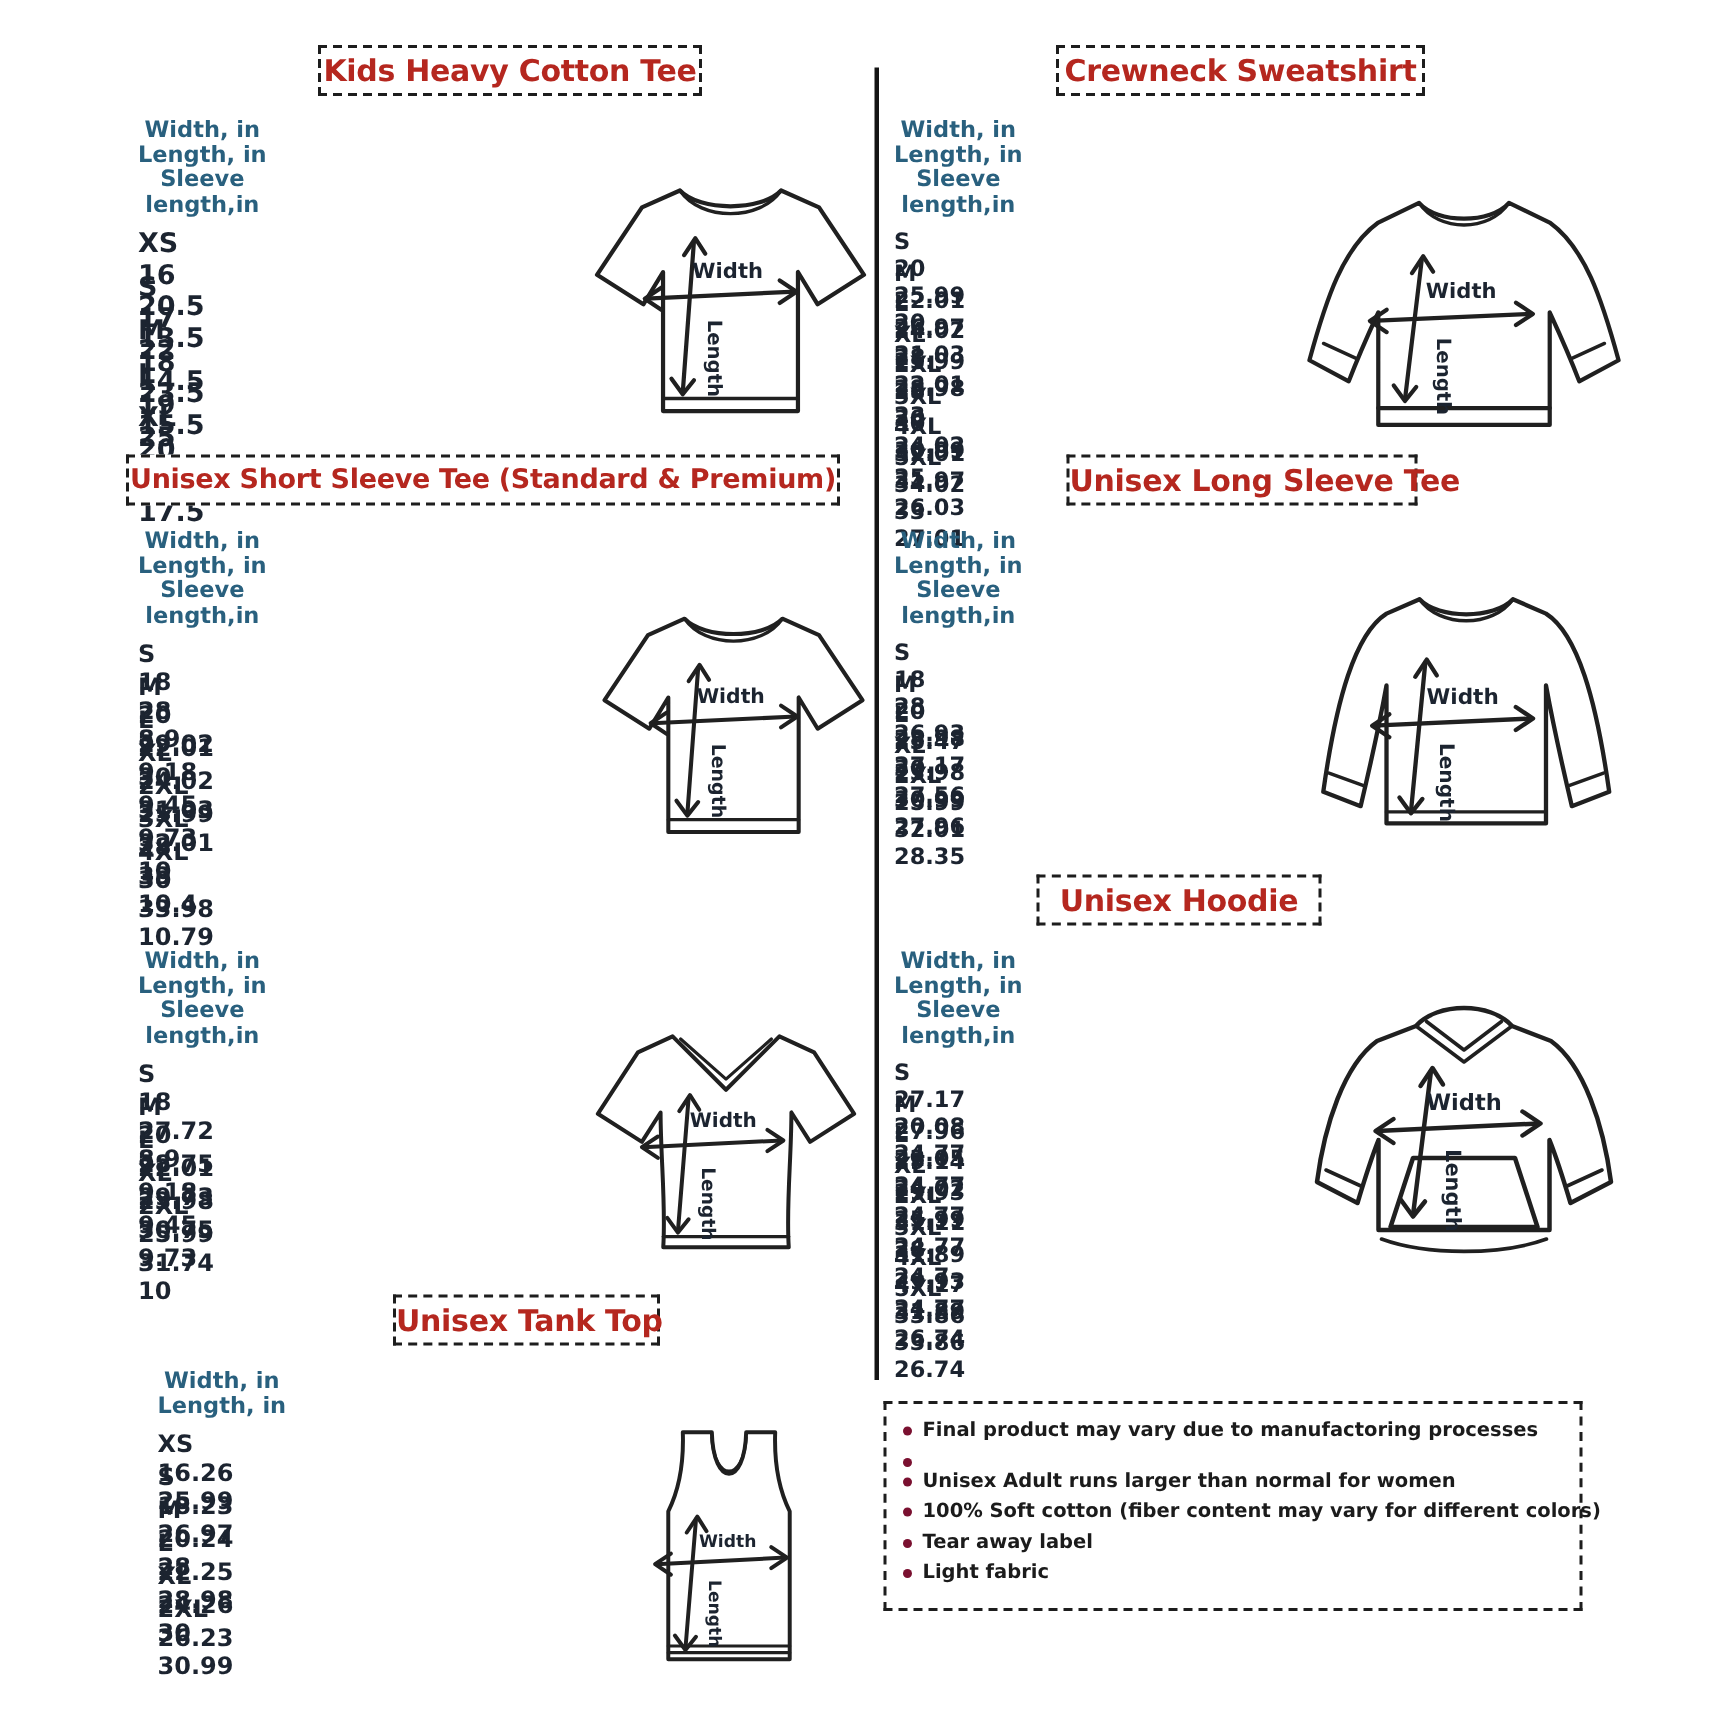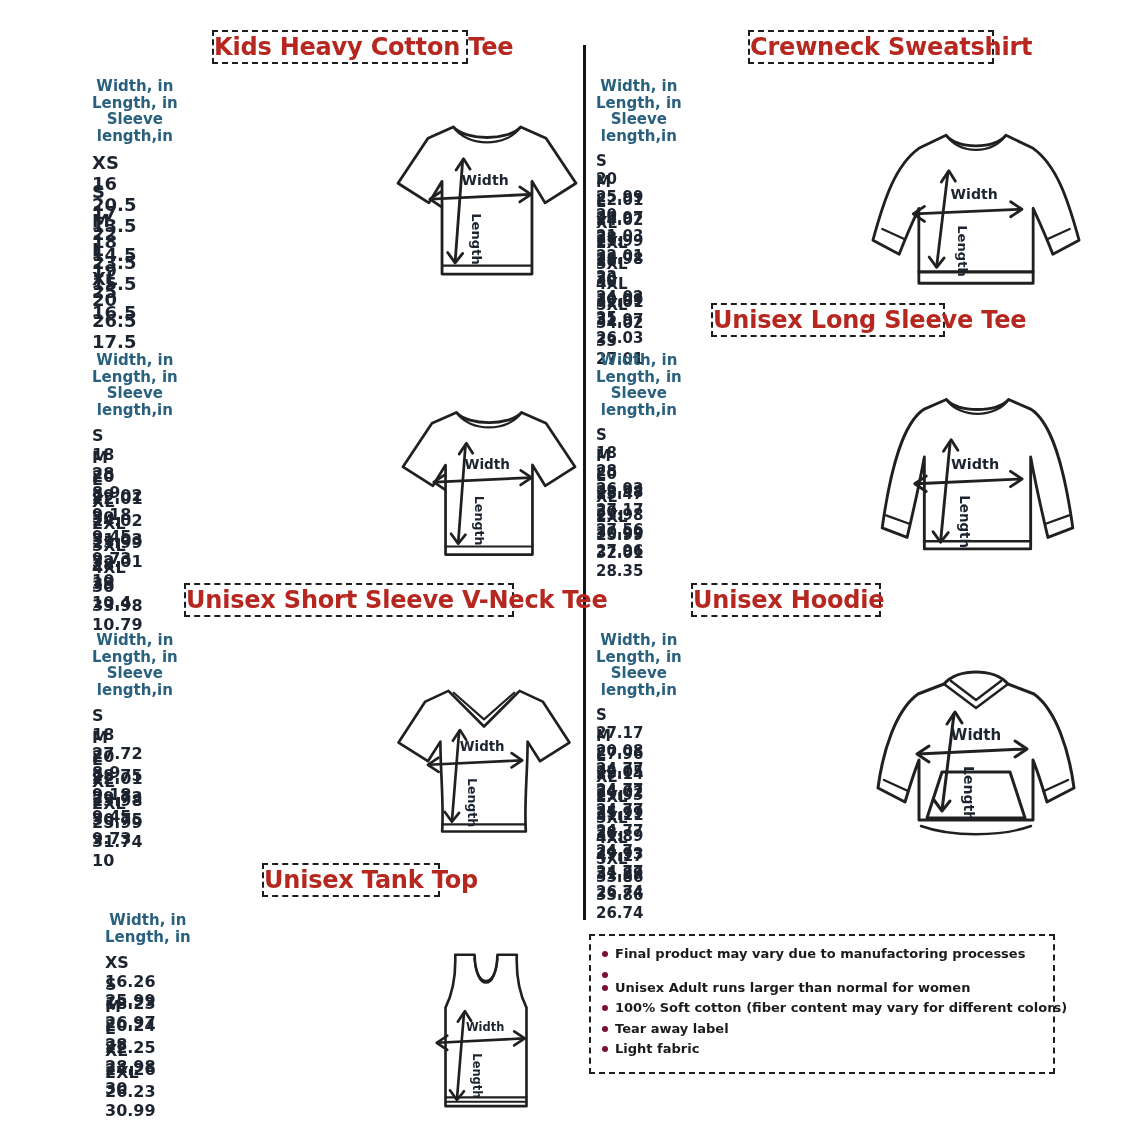--- a/index.html
+++ b/index.html
@@ -1,20 +1,20 @@
 <!DOCTYPE html>
 <html><head>
 <meta charset="utf-8">
 <style>
   html,body{margin:0;padding:0;background:#fff;}
   #canvas{position:relative;width:1140px;height:1140px;background:#ffffff;overflow:hidden;
           font-family:"DejaVu Sans","Liberation Sans",sans-serif;color:#1c2430;}
   .divider{position:absolute;left:583px;top:45px;width:3px;height:875px;background:#141414;}
   .title-box{position:absolute;border:2px dashed #1d1d1d;background:#fff;color:#b5271f;
-             font-weight:bold;font-size:24px;text-align:center;line-height:30px;height:30px;
+             font-weight:bold;font-size:20px;text-align:center;line-height:30px;height:30px;
              white-space:nowrap;letter-spacing:-0.2px;}
   .title-box.long{font-size:18px;}
   .tbl{position:absolute;}
   .thead,.trow{display:grid;}
   .thead{margin-bottom:8px;}
   .th{color:#29607e;font-weight:bold;font-size:15px;text-align:center;align-self:end;
       white-space:pre-line;line-height:1.1;}
   .td{font-weight:bold;text-align:left;white-space:nowrap;}
   .cols3w{grid-template-columns:47px 98px 106px 86px;}
   .cols3n{grid-template-columns:38px 88px 90px 82px;}
@@ -93,21 +93,21 @@
     </g>
     <g>
       <path class="arrow" d="M74,52 L66,160"></path>
       <path class="arrow" d="M67,62 L75,50 L82,61"></path>
       <path class="arrow" d="M58,150 L66,161 L74,151"></path>
     </g>
     <text x="98" y="78" font-size="15" text-anchor="middle">Width</text>
     <text x="84" y="108" font-size="14" transform="rotate(90 84,108)" text-anchor="start">Length</text>
   </svg>
 
-  <div class="title-box" style="left:704px;top:30px;width:242px;margin-left:44px;">Crewneck Sweatshirt</div>
+  <div class="title-box" style="left:704px;top:30px;width:242px;">Crewneck Sweatshirt</div>
   <div class="tbl cols3n rh21" style="left:596px;top:78px;">
       <div class="thead">
         <span class="th"></span>
         <span class="th">Width, in</span>
         <span class="th">Length, in</span>
         <span class="th">Sleeve
 length,in</span>
       </div>
       <div class="trow">
         <span class="td">S</span>
@@ -171,20 +171,21 @@
     </g>
     <g>
       <path class="arrow" d="M84,52 L72,152"></path>
       <path class="arrow" d="M77,62 L85,50 L92,61"></path>
       <path class="arrow" d="M64,142 L72,153 L80,143"></path>
     </g>
     <text x="112" y="80" font-size="15" text-anchor="middle">Width</text>
     <text x="95" y="108" font-size="14" transform="rotate(90 95,108)" text-anchor="start">Length</text>
   </svg>
 
+  <div class="title-box long" style="left:84px;top:303px;width:472px;">Unisex Short Sleeve Tee (Standard &amp; Premium)</div>
   <div class="tbl cols3w rh22" style="left:92px;top:352px;">
       <div class="thead">
         <span class="th"></span>
         <span class="th">Width, in</span>
         <span class="th">Length, in</span>
         <span class="th">Sleeve
 length,in</span>
       </div>
       <div class="trow">
         <span class="td">S</span>
@@ -300,21 +301,20 @@
     </g>
     <g>
       <path class="arrow" d="M84,56 L74,160"></path>
       <path class="arrow" d="M77,66 L85,54 L92,65"></path>
       <path class="arrow" d="M66,150 L74,161 L82,151"></path>
     </g>
     <text x="110" y="85" font-size="15" text-anchor="middle">Width</text>
     <text x="94" y="112" font-size="14" transform="rotate(90 94,112)" text-anchor="start">Length</text>
   </svg>
 
-  <div class="title-box" style="left:184px;top:583px;width:326px;">Unisex Short Sleeve V-Neck Tee</div>
   <div class="tbl cols3w rh22" style="left:92px;top:632px;">
       <div class="thead">
         <span class="th"></span>
         <span class="th">Width, in</span>
         <span class="th">Length, in</span>
         <span class="th">Sleeve
 length,in</span>
       </div>
       <div class="trow">
         <span class="td">S</span>

